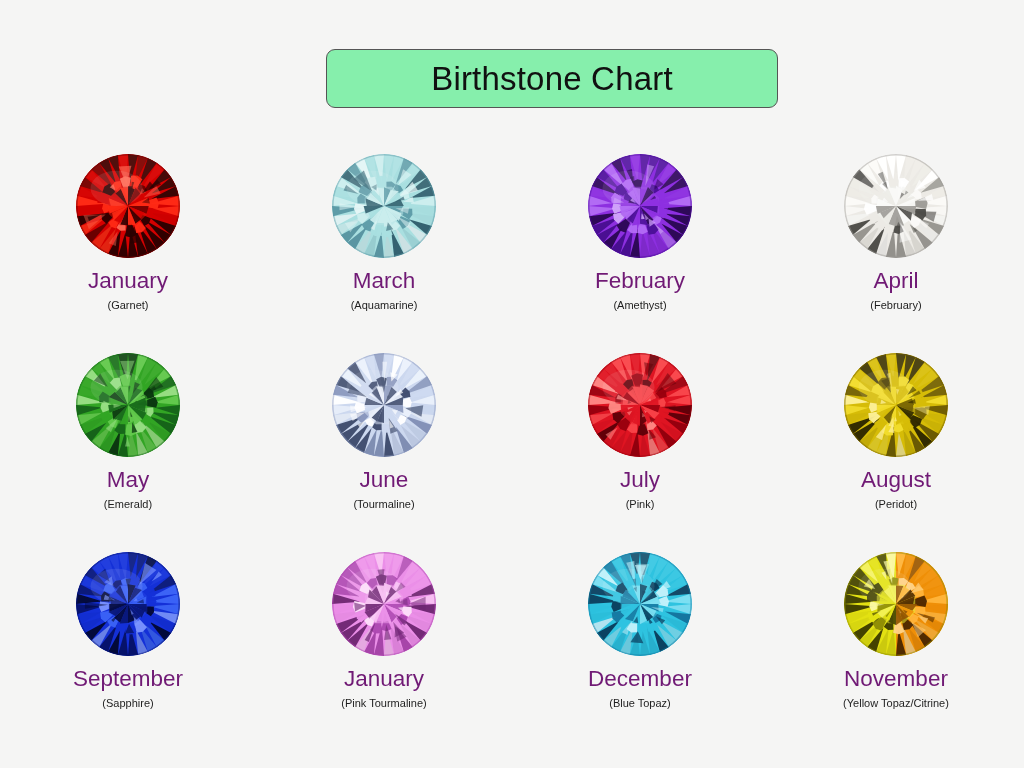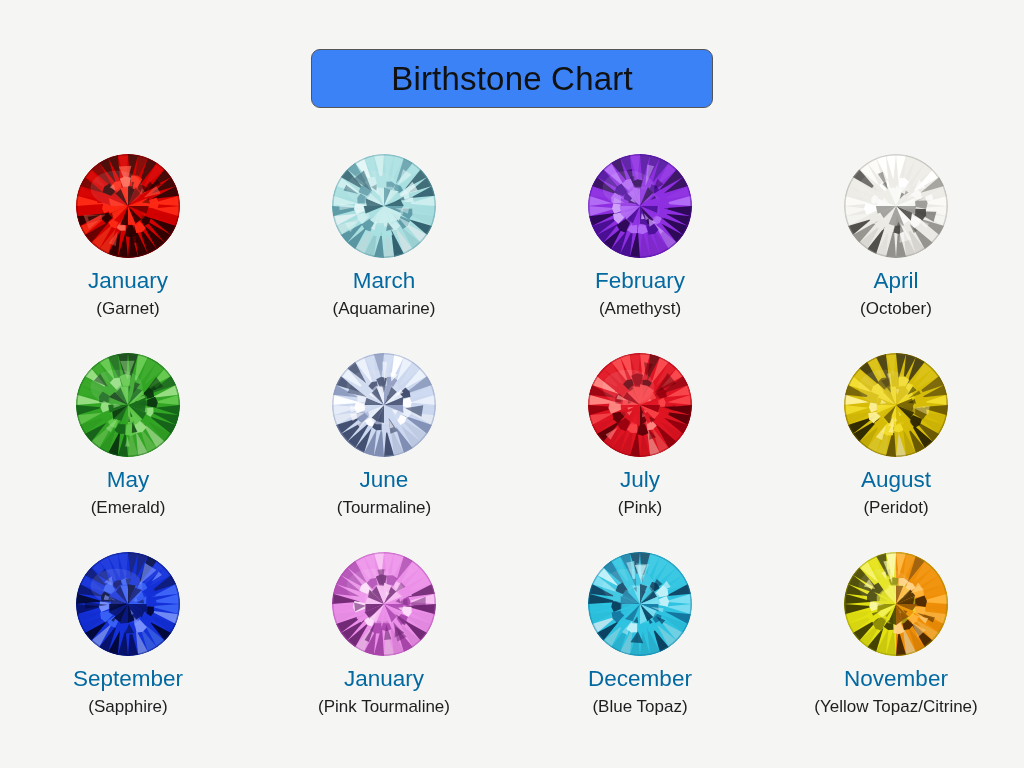--- a/index.html
+++ b/index.html
@@ -13,28 +13,28 @@
     background: #f5f5f4;
     font-family: "Liberation Sans", sans-serif;
     color: #1b1b1b;
     overflow: hidden;
     position: relative;
   }
 
   
   #title-bar {
     position: absolute;
-    left: 311px;
+    left: 326px;
     top: 49px;
-    width: 402px;
+    width: 452px;
     height: 59px;
     box-sizing: border-box;
     border: 1.4px solid #555555;
     border-radius: 9px;
-    background: #3b82f6;
+    background: #86efac;
     display: flex;
     align-items: center;
     justify-content: center;
   }
   #title-text {
     font-size: 33px;
     font-weight: 400;
     letter-spacing: 0.2px;
     color: #111111;
     line-height: 1;
@@ -68,27 +68,27 @@
   .gem-wrap svg {
     display: block;
     width: 106px;
     height: 106px;
   }
 
   .month-label {
     margin-top: 10px;
     font-size: 22.5px;
     font-weight: 400;
-    color: #0369a1;
+    color: #701a75;
     line-height: 1.05;
     white-space: nowrap;
   }
   .stone-label {
     margin-top: 7px;
-    font-size: 17px;
+    font-size: 11px;
     font-weight: 400;
     color: #1e1e1e;
     line-height: 1.05;
     white-space: nowrap;
   }
 </style>
 </head>
 <body>
 
 <div id="title-bar">
@@ -475,21 +475,21 @@
             <polygon points="57.94,27.76 62.26,29.00 57.78,36.42" fill="#ffffff" opacity="0.6951757507398725"></polygon>
             <polygon points="62.87,37.54 65.46,39.53 61.39,42.13" fill="#4a4945" opacity="0.4351201287703589"></polygon>
             <polygon points="93.38,58.74 90.62,68.74 71.74,58.16" fill="#4a4945" opacity="0.5814745160285384"></polygon>
             <polygon points="74.24,77.50 70.80,80.10 66.66,71.05" fill="#4a4945" opacity="0.5131945226108655"></polygon>
             <ellipse cx="41.56" cy="35.32" rx="26" ry="17.68" fill="#ffffff" opacity="0.10"></ellipse>
             <circle cx="53" cy="53" r="51.2" fill="none" stroke="#9c9a95" stroke-width="1.6" opacity="0.45"></circle>
           </g>
         </svg>
       </div>
       <div class="month-label">April</div>
-      <div class="stone-label">(October)</div>
+      <div class="stone-label">(February)</div>
     </div>
     <div class="cell">
       <div class="gem-wrap">
         <svg viewBox="0 0 106 106" width="106" height="106">
           <defs>
             <clipPath id="gemclip4">
               <circle cx="53" cy="53" r="52"></circle>
             </clipPath>
           </defs>
           <g clip-path="url(#gemclip4)">

